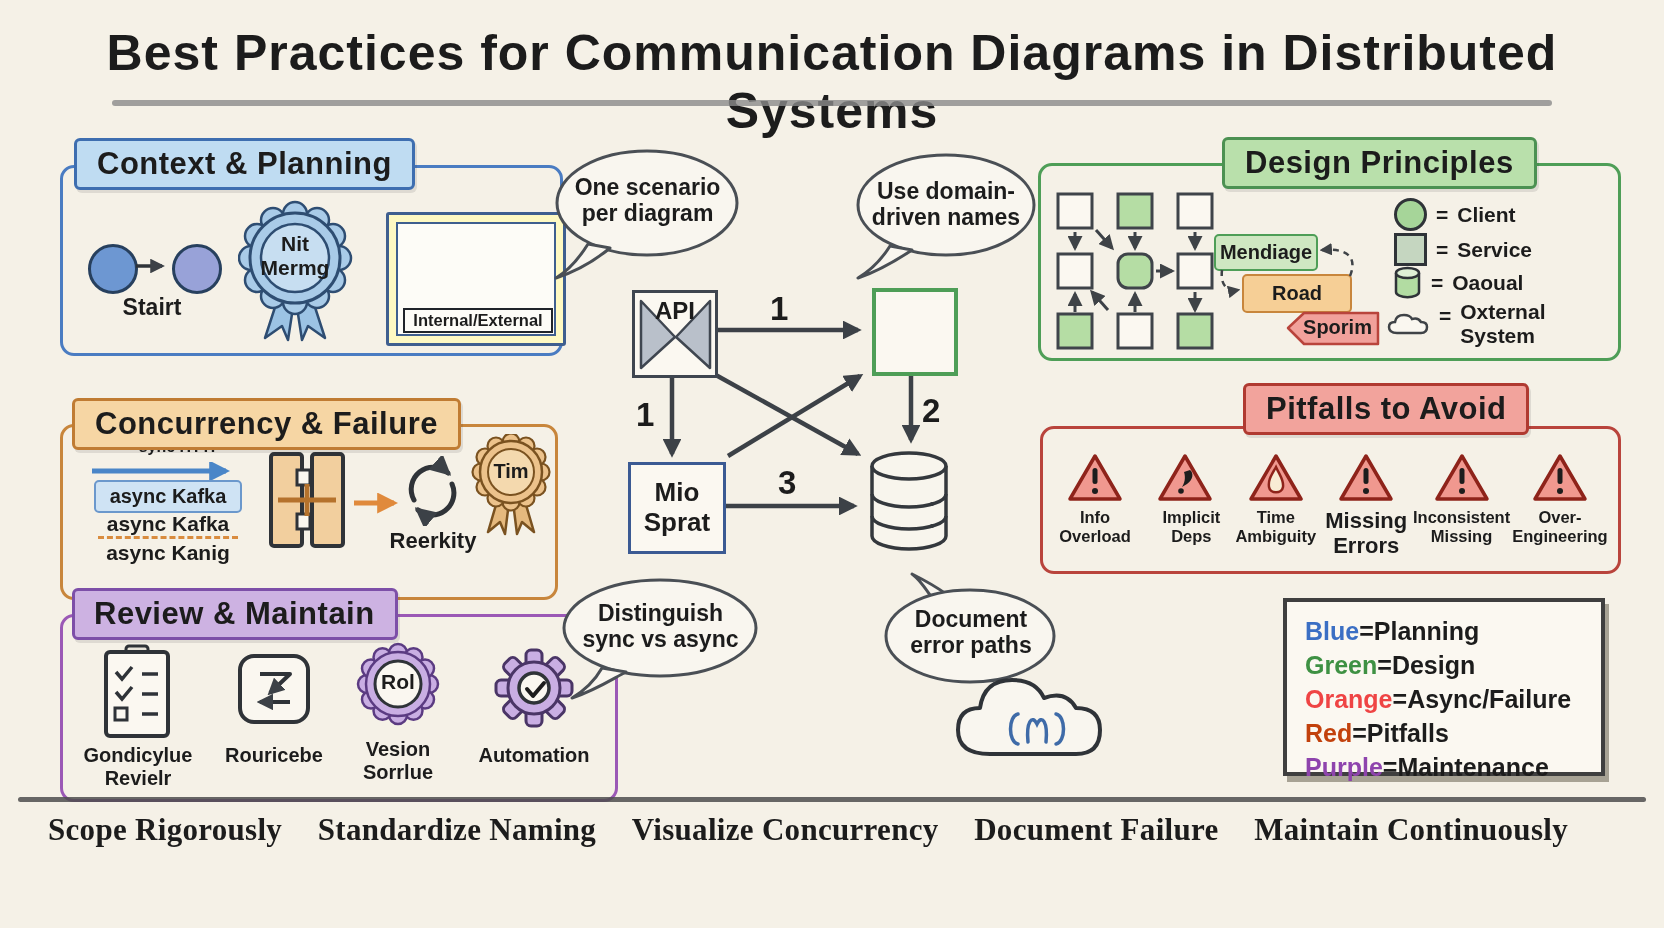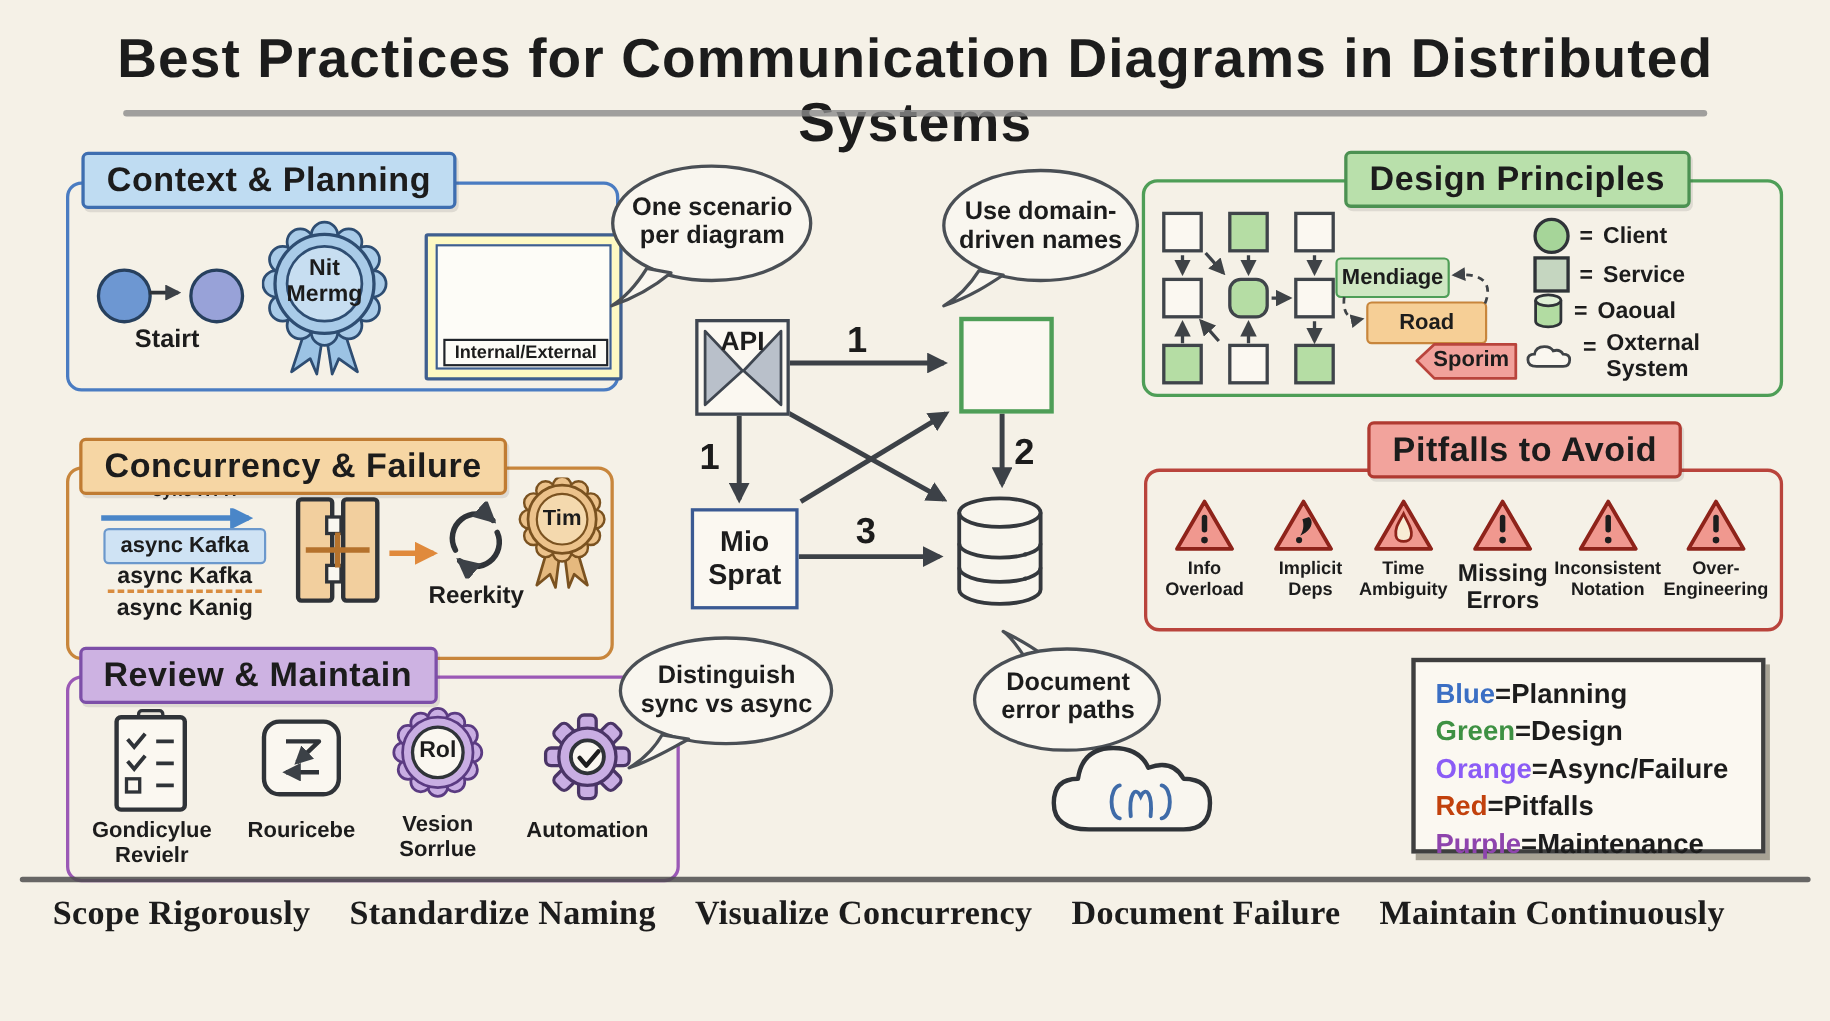--- a/index.html
+++ b/index.html
@@ -391,21 +391,21 @@
       <div class="lbl pre" style="font-size:22px;margin-top:4px;">Missing
 Errors</div>
     </div>
     <div style="width:100px;display:flex;flex-direction:column;align-items:center;">
       <svg width="58" height="52">
         <path d="M29 4 L54 47 L4 47 Z" fill="#f0988f" stroke="#8e231a" stroke-width="3.5" stroke-linejoin="round"></path>
         <rect x="26.5" y="16" width="5" height="16" rx="2.5" fill="#1d1d1d"></rect>
           <circle cx="29" cy="39" r="3" fill="#1d1d1d"></circle>
       </svg>
       <div class="lbl pre" style="font-size:16.5px;margin-top:4px;">Inconsistent
-Notation</div>
+Missing</div>
     </div>
     <div style="width:96px;display:flex;flex-direction:column;align-items:center;">
       <svg width="58" height="52">
         <path d="M29 4 L54 47 L4 47 Z" fill="#f0988f" stroke="#8e231a" stroke-width="3.5" stroke-linejoin="round"></path>
         <rect x="26.5" y="16" width="5" height="16" rx="2.5" fill="#1d1d1d"></rect>
           <circle cx="29" cy="39" r="3" fill="#1d1d1d"></circle>
       </svg>
       <div class="lbl pre" style="font-size:16.5px;margin-top:4px;">Over-
 Engineering</div>
     </div>
@@ -416,21 +416,21 @@
       <span style="color: rgb(59, 111, 196);">Blue</span>
         <span>=</span>
         <span>Planning</span>
     </div>
     <div class="clr-row">
       <span style="color: rgb(62, 145, 67);">Green</span>
         <span>=</span>
         <span>Design</span>
     </div>
     <div class="clr-row">
-      <span style="color: #8b5cf6;">Orange</span>
+      <span style="color: #ef4444;">Orange</span>
         <span>=</span>
         <span>Async/Failure</span>
     </div>
     <div class="clr-row">
       <span style="color: #c2410c;">Red</span>
         <span>=</span>
         <span>Pitfalls</span>
     </div>
     <div class="clr-row">
       <span style="color: rgb(142, 68, 173);">Purple</span>

